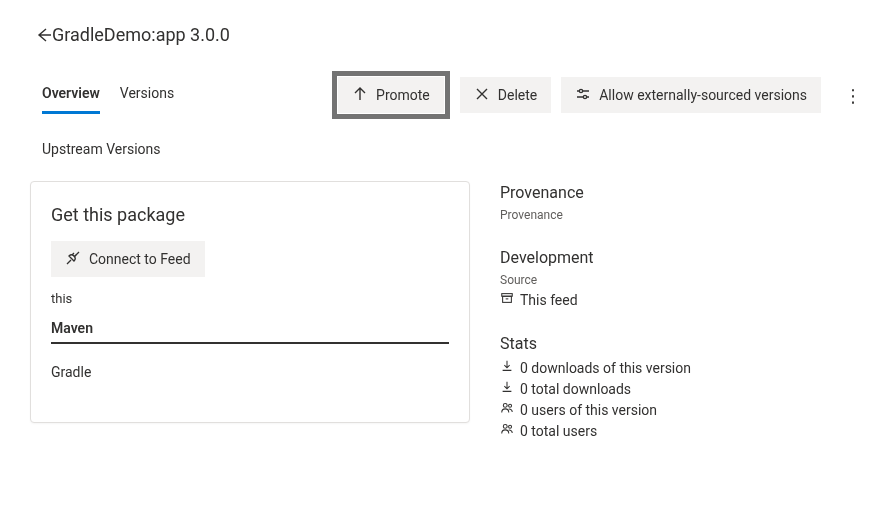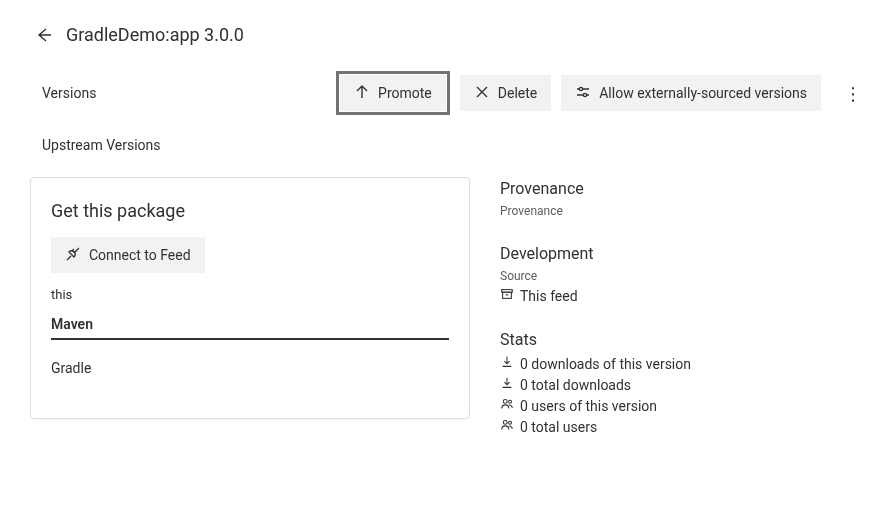--- a/index.html
+++ b/index.html
@@ -9,21 +9,20 @@
     color: #323130;
     background: #fff;
     width: 895px;
     height: 516px;
     overflow: hidden;
     padding: 24px 0 0 0;
   }
   .header {
     display: flex;
     align-items: center;
-    gap: 14px;
     padding: 0 0 0 36px;
     margin-bottom: 26px;
   }
   .back-arrow {
     font-size: 18px;
     color: #323130;
     cursor: pointer;
     display: inline-flex;
     align-items: center;
   }
@@ -68,21 +67,21 @@
     padding: 0 14px;
     background: #f3f2f1;
     color: #323130;
     border: none;
     font-size: 14px;
     cursor: pointer;
     font-family: inherit;
   }
   .btn svg { width: 16px; height: 16px; }
   .promote-highlight {
-    border: 3px solid #737373;
+    border: 5px solid #737373;
     display: inline-flex;
     padding: 1px;
   }
   .more-btn {
     width: 24px;
     text-align: center;
     font-size: 18px;
     cursor: pointer;
     color: #323130;
     margin-left: 10px;
@@ -182,20 +181,21 @@
   <span class="back-arrow">
     <svg viewBox="0 0 16 16" width="16" height="16" fill="none" stroke="currentColor" stroke-width="1.4">
         <path d="M10 2 L3 8 L10 14 M3 8 H15"></path>
       </svg>
   </span>
   <span class="page-title">GradleDemo:app 3.0.0</span>
 </div>
 
 <div class="toolbar-row">
   <div class="tabs">
+    <div class="tab active">Overview</div>
     <div class="tab">Versions</div>
   </div>
   <div class="action-buttons">
     <span class="promote-highlight">
       <button class="btn">
         <span>
           <svg viewBox="0 0 16 16" fill="none" stroke="currentColor" stroke-width="1.4">
               <path d="M8 14 V2 M3 7 L8 2 L13 7"></path>
             </svg>
         </span>

